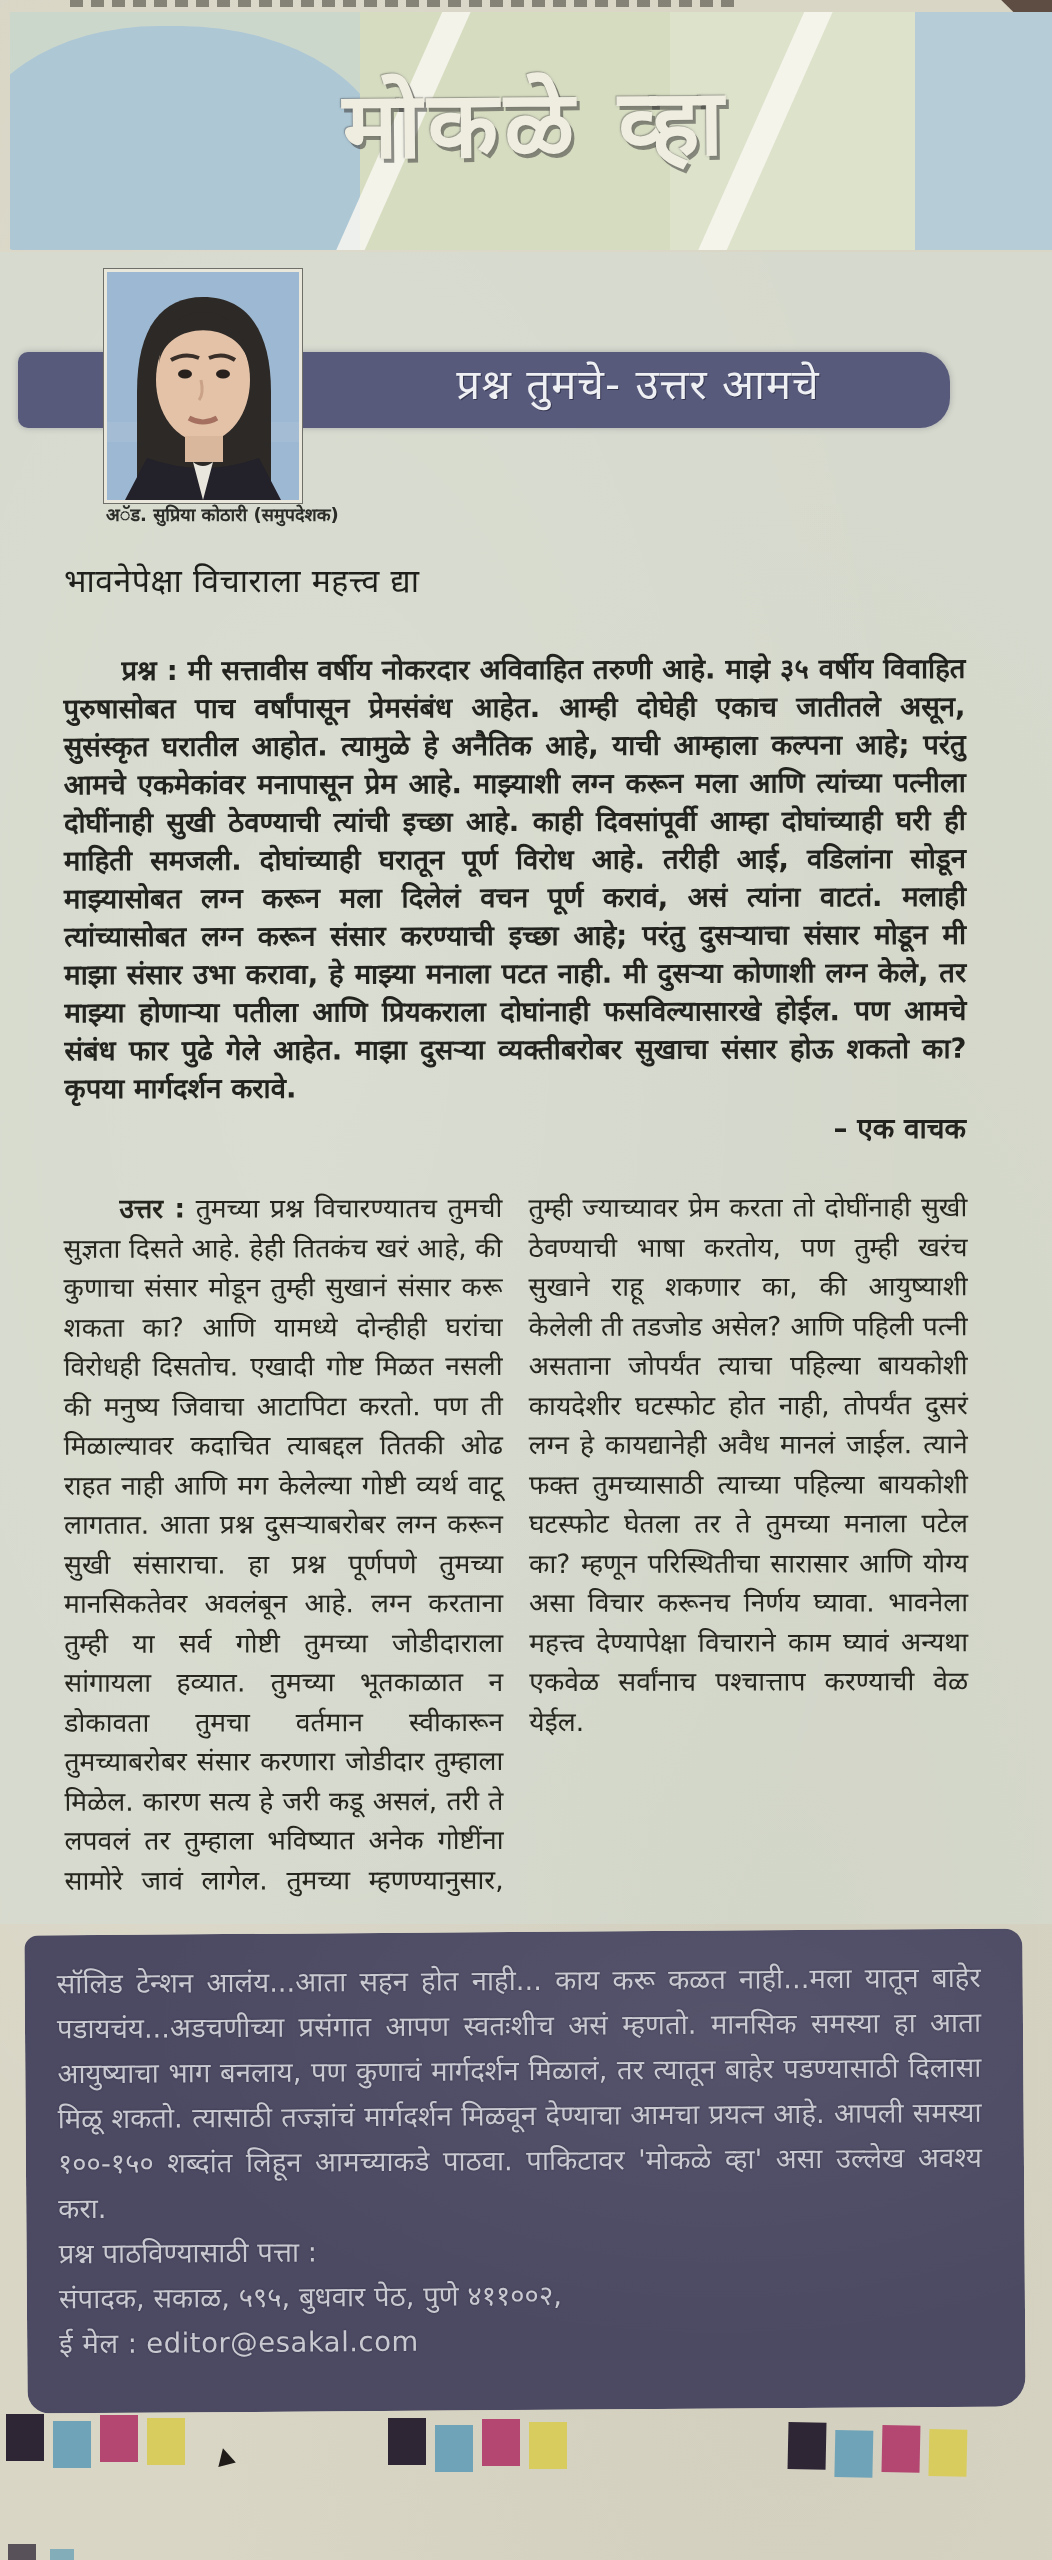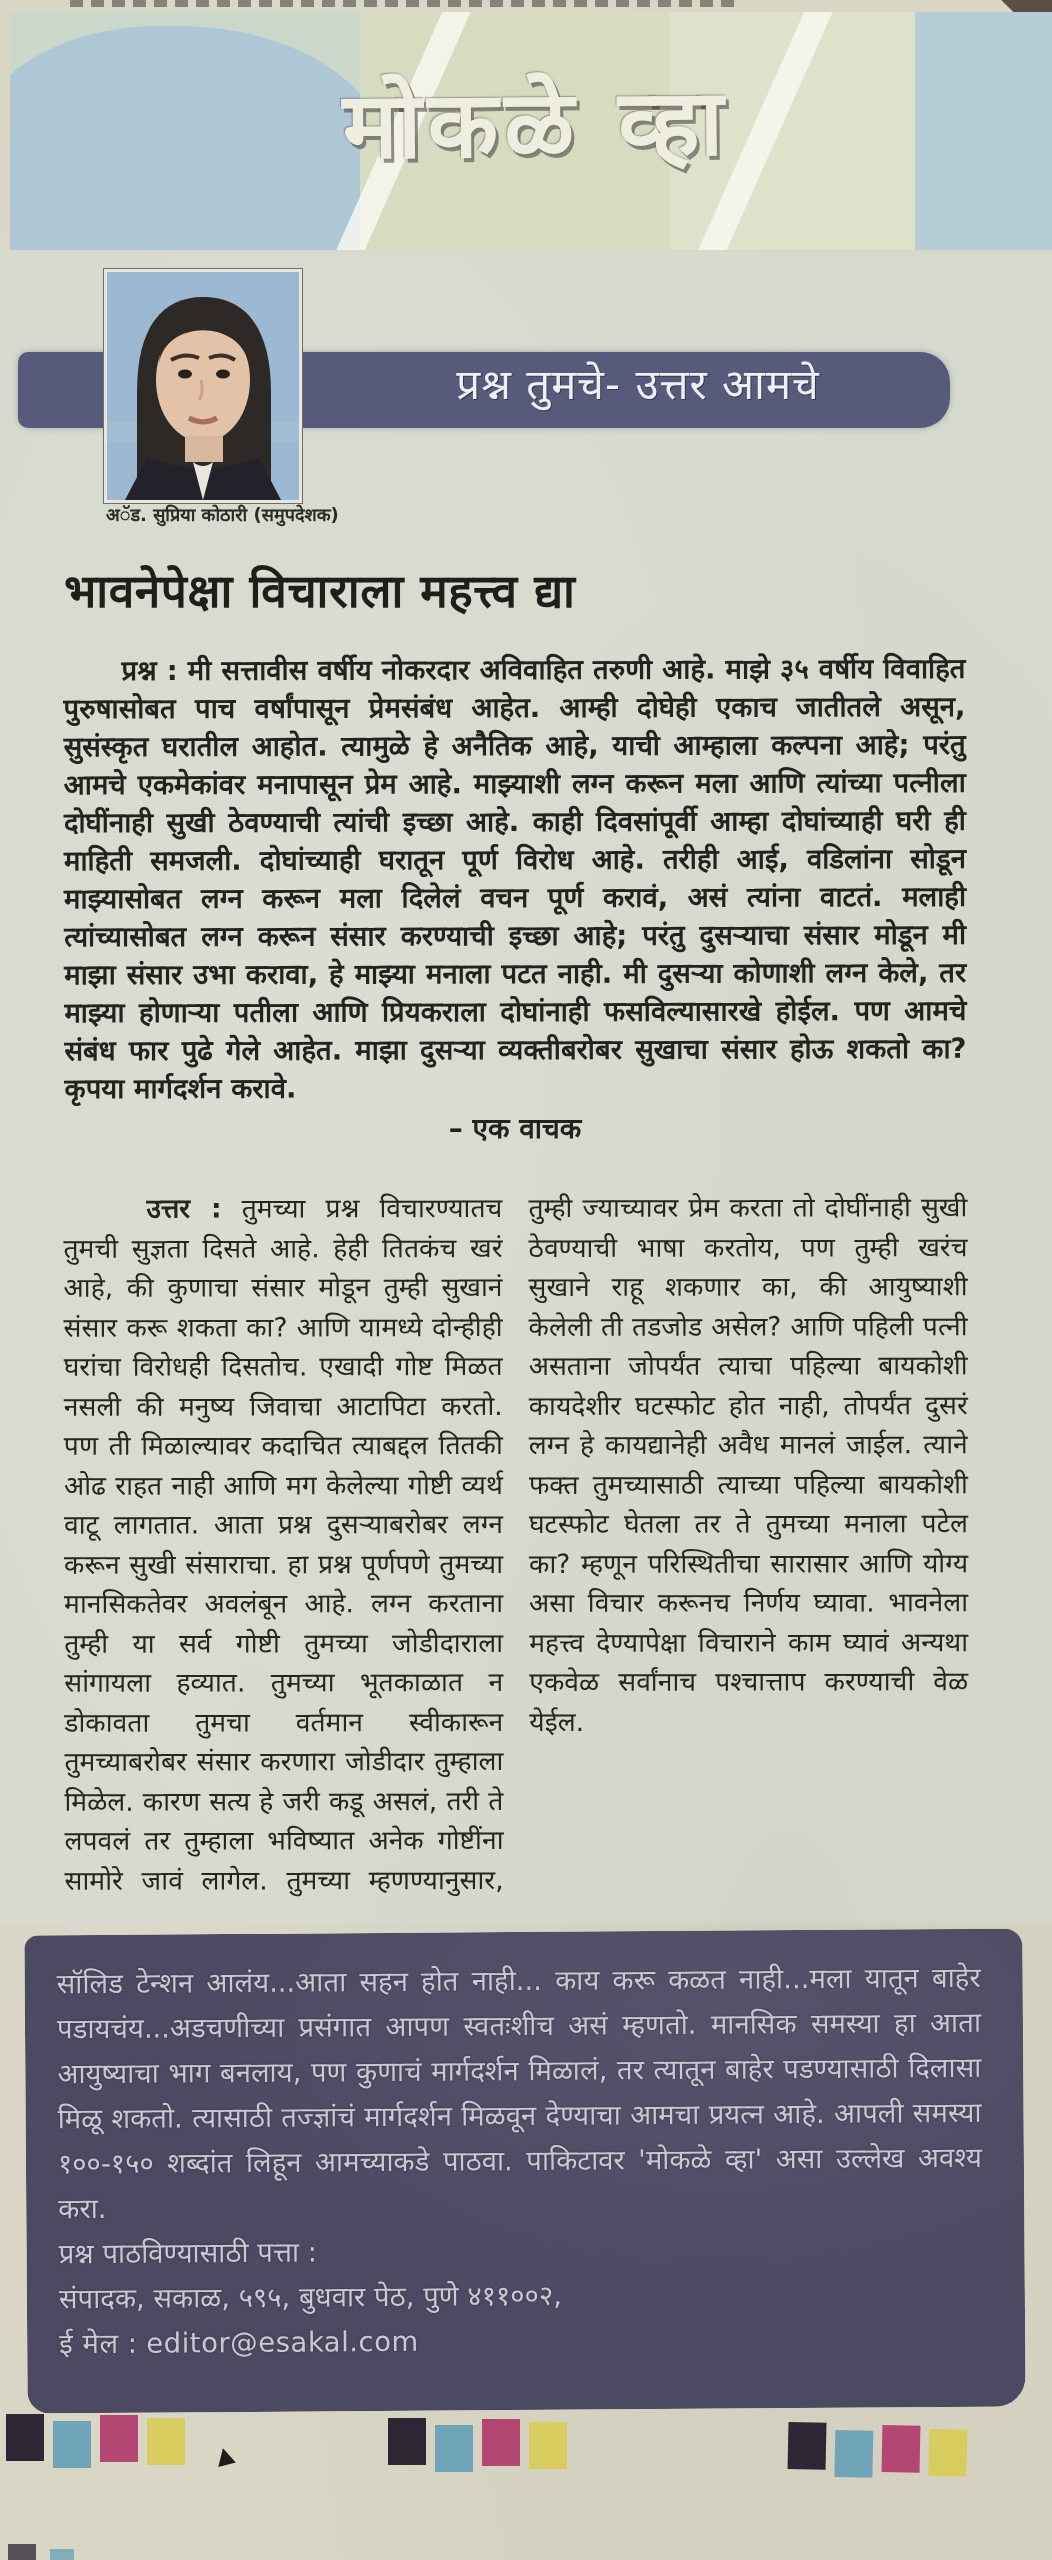--- a/index.html
+++ b/index.html
@@ -62,39 +62,39 @@
   .byline{
     position:absolute; left:106px; top:502px; width:520px;
     font-size:18px; font-weight:bold; color:#2b2c28;
   }
 
   
   .article-bg{ position:absolute; left:0; top:252px; width:1052px; height:1672px;
     background:rgba(210,222,212,.45); }
   .headline{
     position:absolute; left:64px; top:558px; width:920px;
-    font-size:46px; font-weight:bold; color:#1e1f1b; letter-spacing:.5px;
+    font-size:32px; font-weight:normal; color:#1e1f1b; letter-spacing:.5px;
   }
   .question{
     position:absolute; left:64px; top:650px; width:902px;
     font-size:27.5px; font-weight:bold; line-height:38px; color:#22231e;
     text-align:justify; text-indent:58px; transform:rotate(-.15deg);
   }
   .signoff{
     position:absolute; left:64px; top:1108px; width:902px;
-    font-size:28px; font-weight:bold; color:#22231e; text-align:center;
+    font-size:28px; font-weight:bold; color:#22231e; text-align:right;
   }
   .answer{
     position:absolute; left:64px; top:1188px; width:904px; height:732px;
     column-count:2; column-gap:26px; column-fill:auto;
     font-size:26.5px; line-height:39.5px; color:#26261f; text-align:justify;
     transform:rotate(-.1deg);
   }
   .answer .lead-indent{ display:inline-block; width:56px; }
-  .answer .ans-label{ font-weight:bold;margin-left:27px; }
+  .answer .ans-label{ font-weight:bold; }
 
   
   .footer-box{
     position:absolute; left:26px; top:1932px; width:998px; height:478px;
     background:#4c4a63;
     background-image:radial-gradient(ellipse at 70% 20%, rgba(255,255,255,.05), transparent 60%);
     border-radius:14px 18px 30px 22px;
     transform:rotate(-.4deg);
     padding:26px 42px 0 32px;
     color:#c9cad1; font-size:27.5px; line-height:45px;

